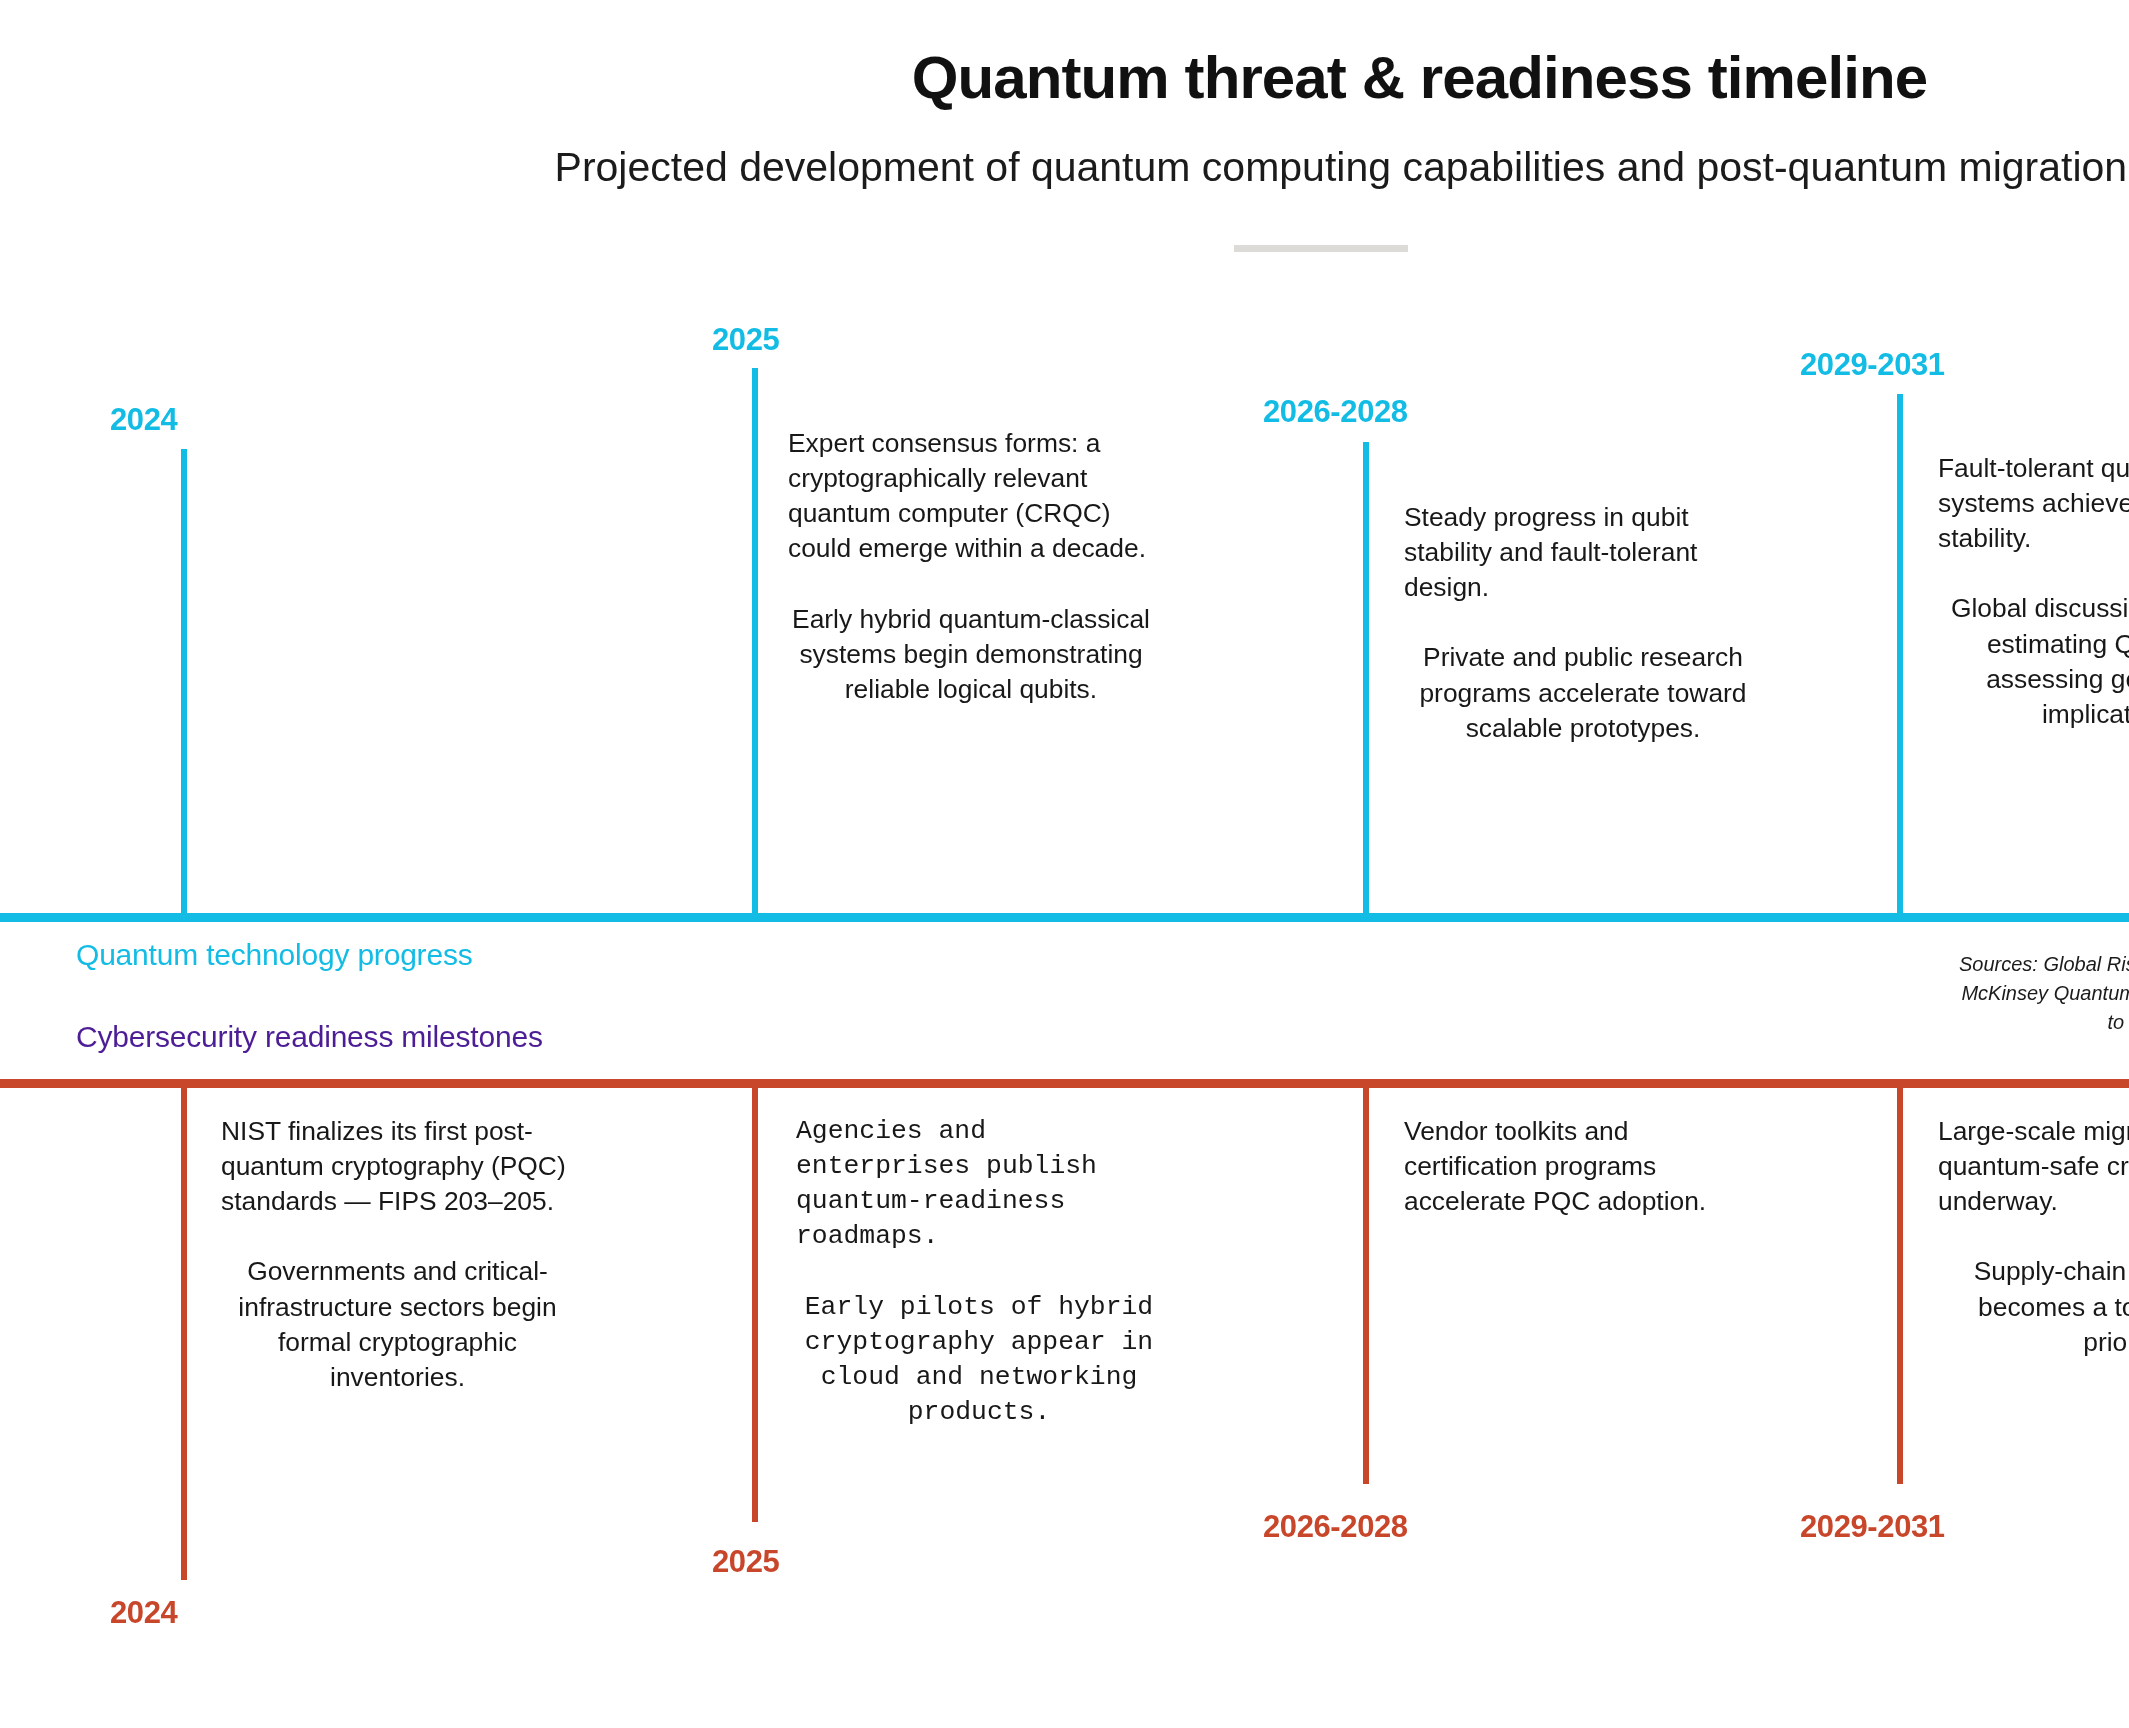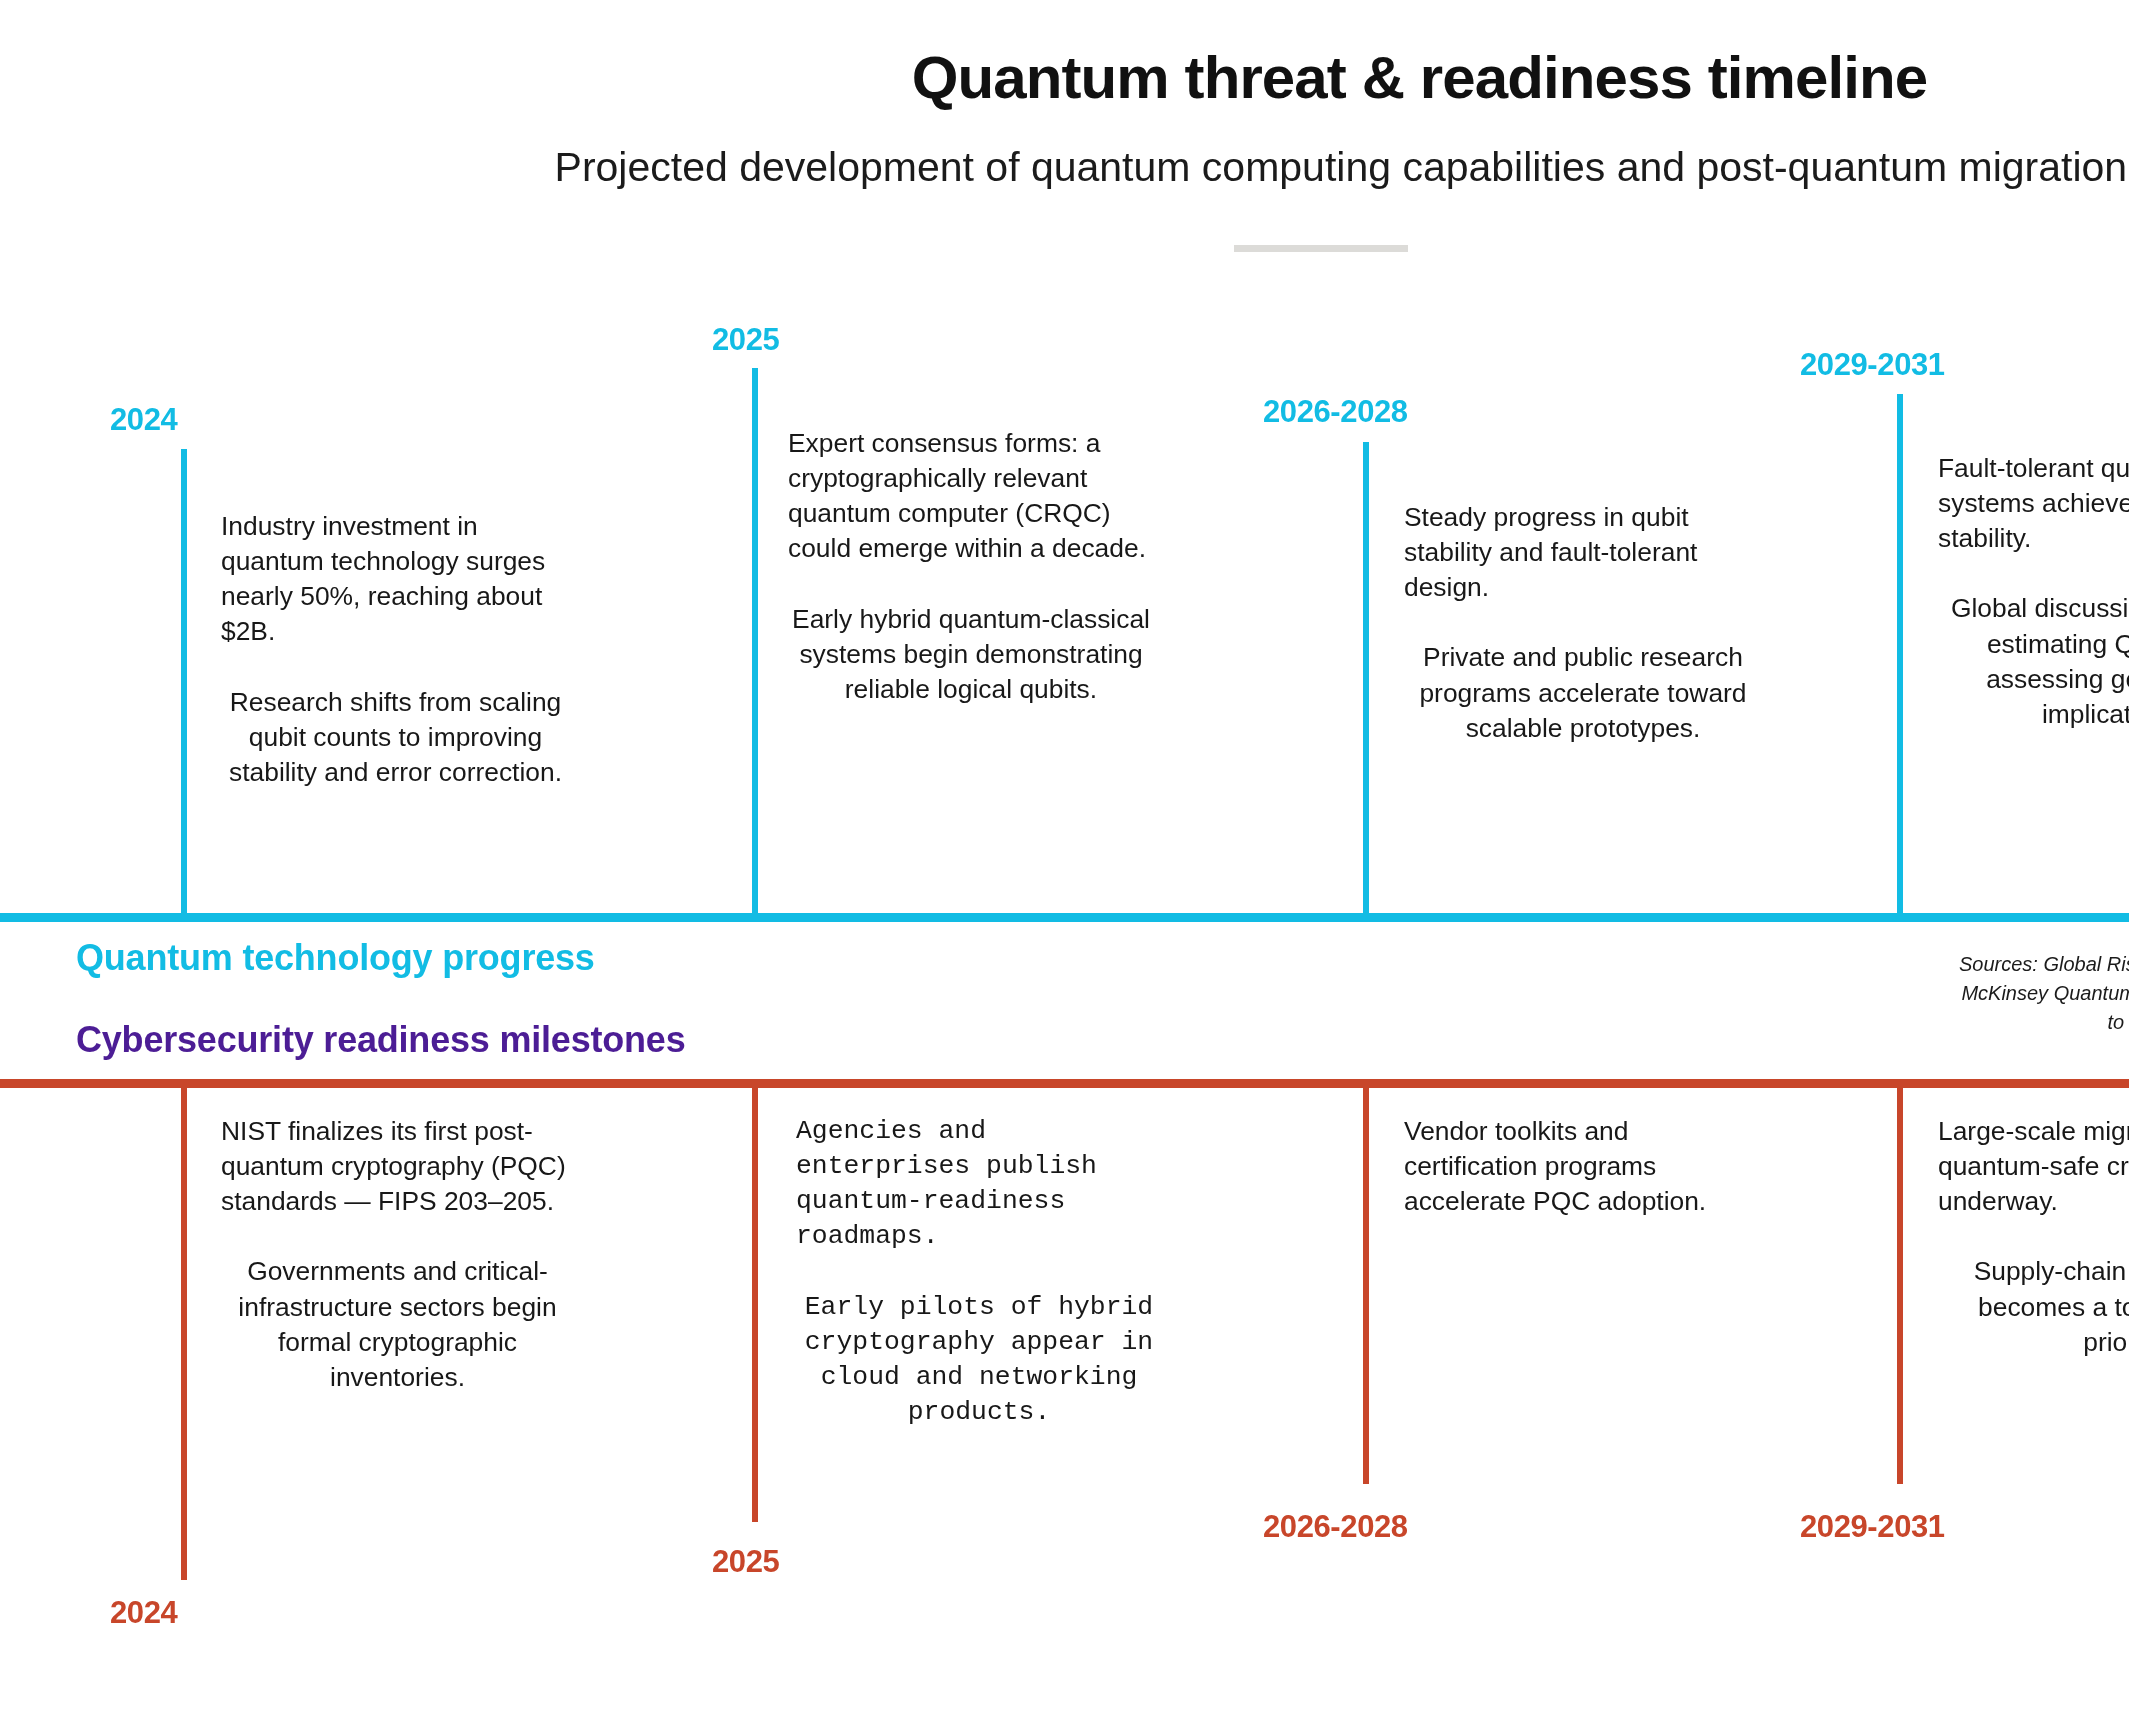--- a/index.html
+++ b/index.html
@@ -56,22 +56,22 @@
   .rail-bottom {
     position: absolute;
     left: 0; top: 1079px;
     width: 2839px; height: 9.4px;
     background: #C8462A;
   }
 
   
   .track-label {
     position: absolute;
-    font-size: 36px;
-    font-weight: 700;
+    font-size: 30px;
+    font-weight: 400;
     letter-spacing: -0.2px;
     line-height: 1.0;
     white-space: nowrap;
   }
   .track-label.top   { left: 76px; top: 940px; color: #12BCE4; }
   .track-label.bottom{ left: 76px; top: 1022px; color: #4c1d95; }
 
   
   .sources {
     position: absolute;
@@ -118,24 +118,20 @@
 <body>
 
 <div id="page">
 
   <h1 class="title">Quantum threat &amp; readiness timeline</h1>
   <div class="subtitle">Projected development of quantum computing capabilities and post-quantum migration urgency</div>
   <div class="divider"></div>
 
   <div class="year cy" style="left:110px; top:404px;">2024</div>
   <div class="tick cy" style="left:181px; top:449px; height:465px;"></div>
-  <div class="body" style="left:221px; top:509px; width:349px;">
-    <p>Industry investment in quantum technology surges nearly 50%, reaching about $2B.</p>
-    <p>Research shifts from scaling qubit counts to improving stability and error correction.</p>
-  </div>
 
   <div class="year cy" style="left:712px; top:324px;">2025</div>
   <div class="tick cy" style="left:752px; top:368px; height:546px;"></div>
   <div class="body" style="left:788px; top:426px; width:366px;">
     <p>Expert consensus forms: a cryptographically relevant quantum computer (CRQC) could emerge within a decade.</p>
     <p>Early hybrid quantum-classical systems begin demonstrating reliable logical qubits.</p>
   </div>
 
   <div class="year cy" style="left:1263px; top:396px;">2026-2028</div>
   <div class="tick cy" style="left:1363px; top:442px; height:473px;"></div>

